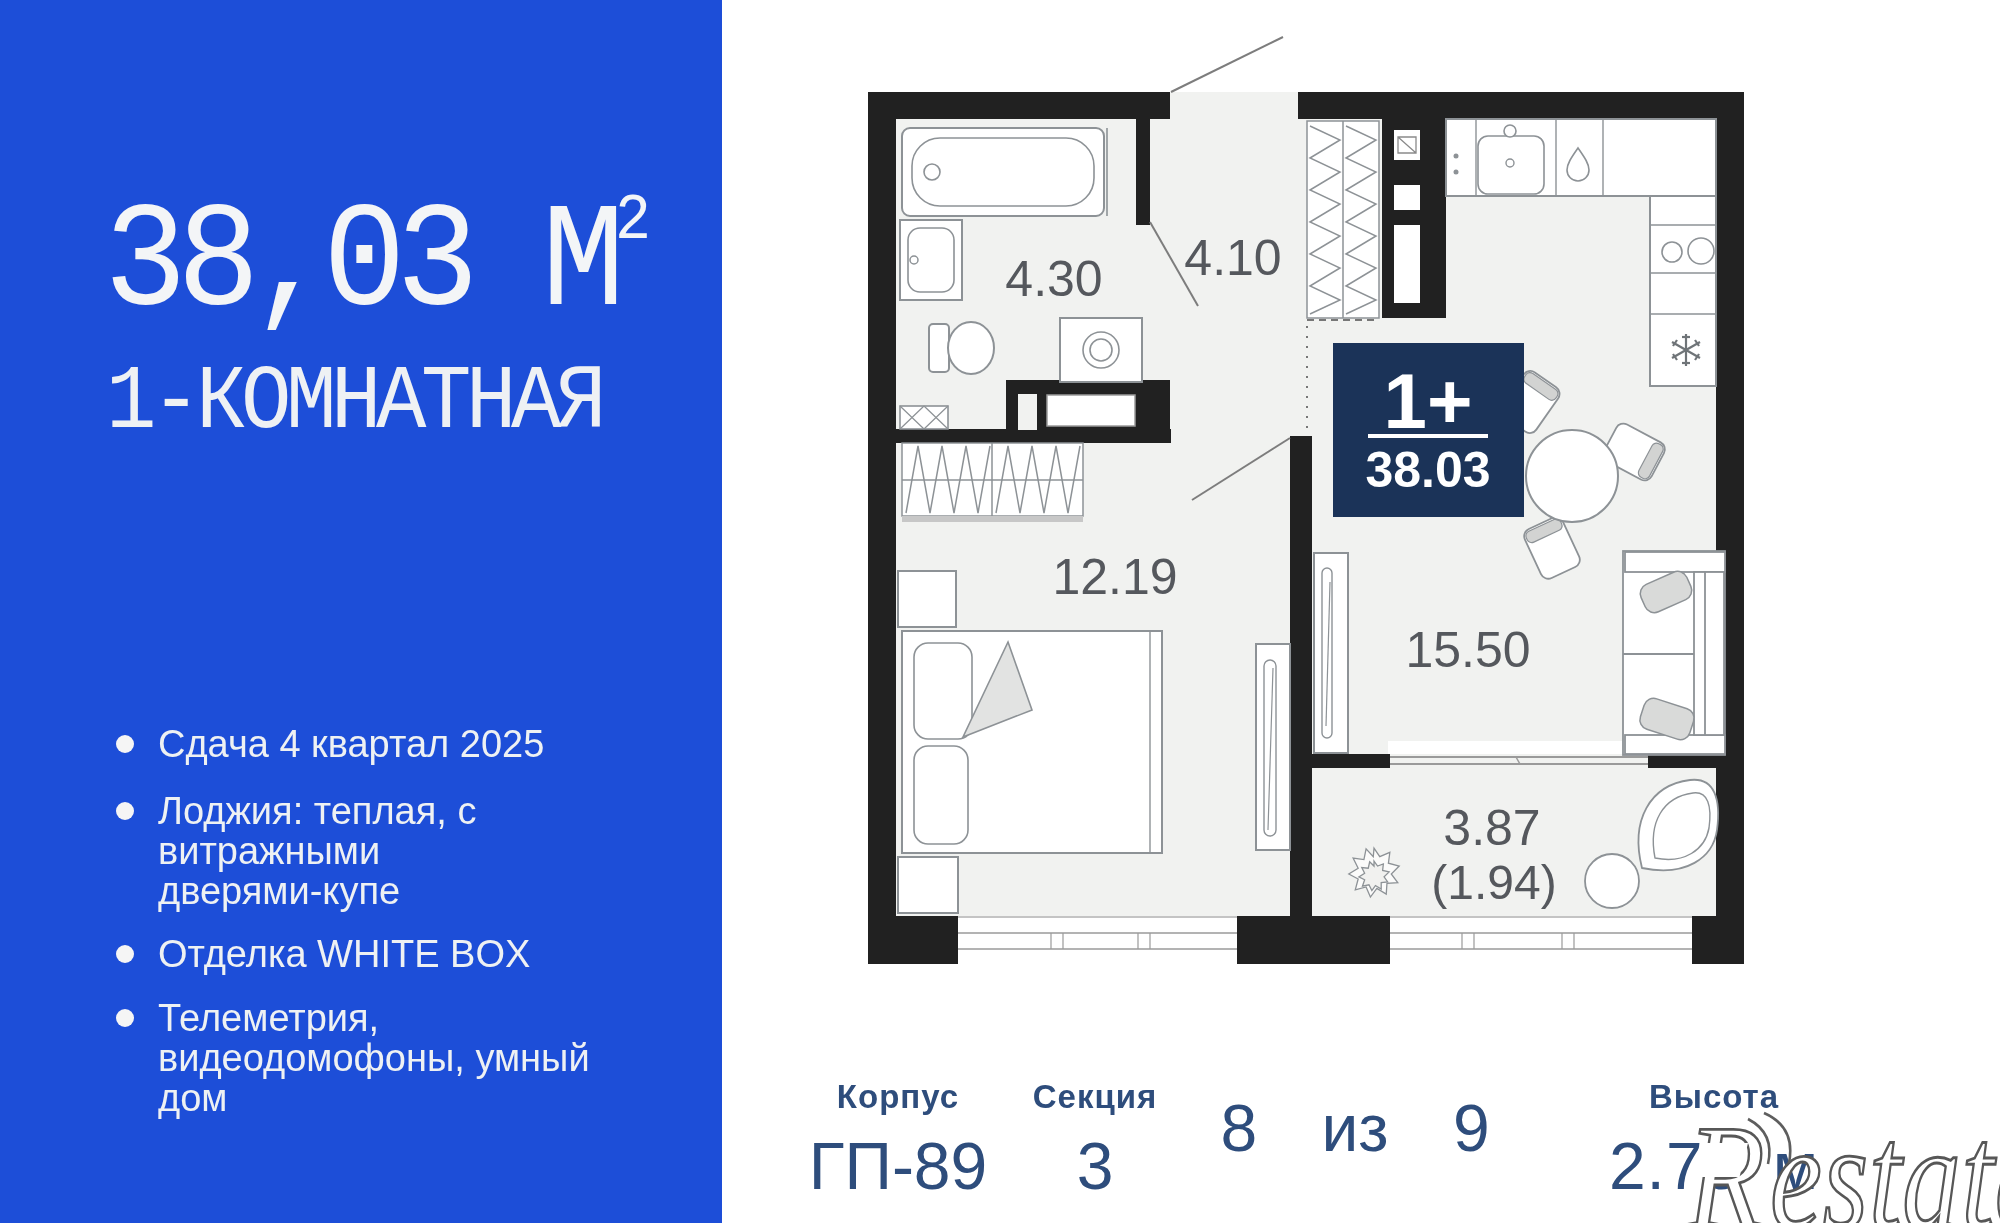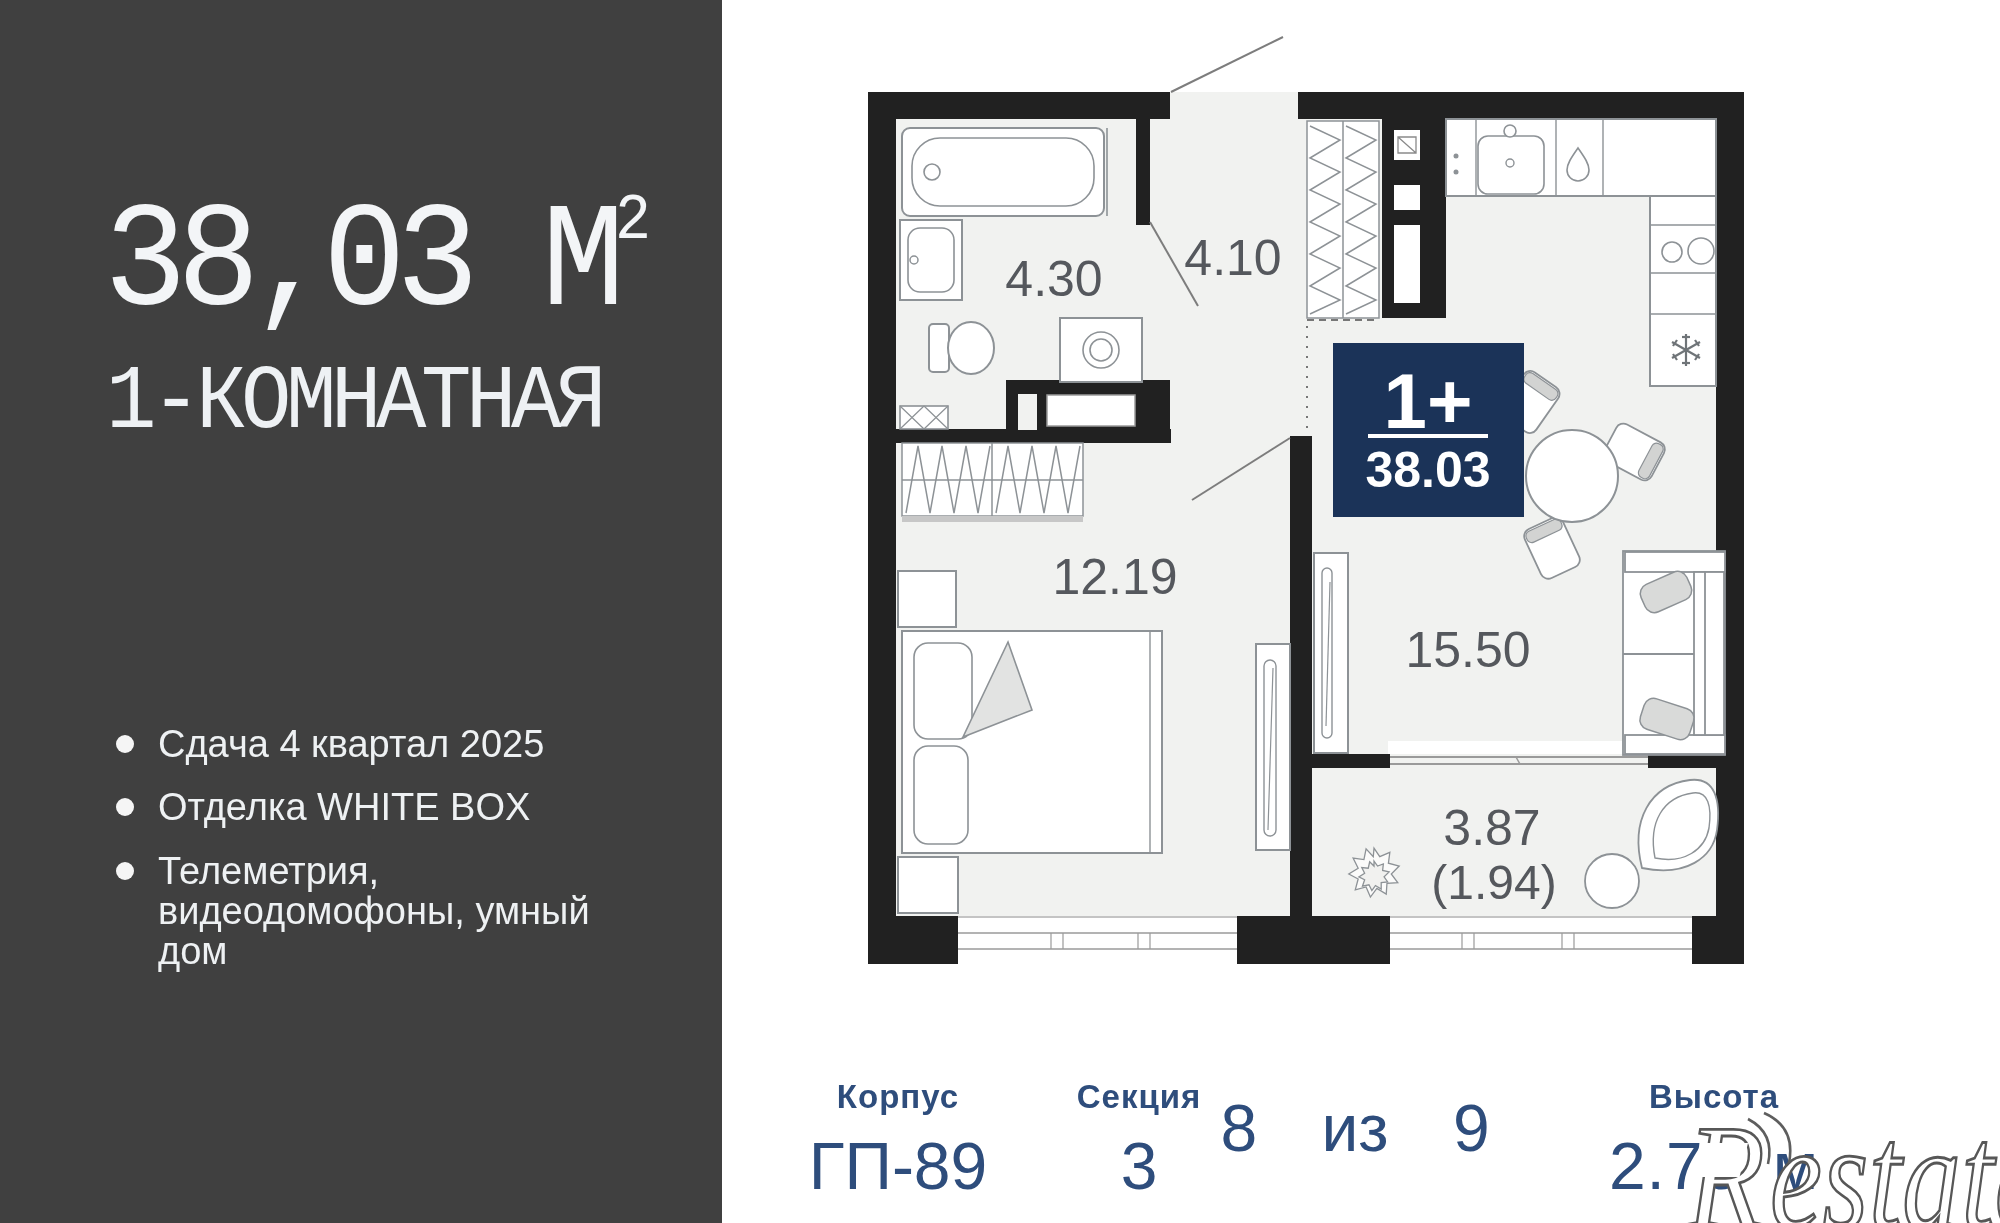--- a/index.html
+++ b/index.html
@@ -1,19 +1,19 @@
 <!DOCTYPE html>
 <html><head>
 <meta charset="utf-8">
 <style>
   html,body{margin:0;padding:0;}
   body{width:2000px;height:1223px;position:relative;background:#ffffff;overflow:hidden;
        font-family:"Liberation Sans", sans-serif;}
   .abs{position:absolute;}
-  #sidebar{left:0;top:0;width:722px;height:1223px;background:#404040;z-index:1;}
+  #sidebar{left:0;top:0;width:722px;height:1223px;background:#1d4ed8;z-index:1;}
   #big{position:absolute;left:104px;top:190px;font-family:"Liberation Mono",monospace;
        font-size:138px;color:#f3f5f7;white-space:nowrap;letter-spacing:-9.8px;line-height:1;transform:scaleY(1.08);transform-origin:0 0;}
   #big .s2{display:inline-block;font-size:60px;transform:translateY(-62px);letter-spacing:0;}
   #sub{position:absolute;left:106px;top:357px;font-family:"Liberation Mono",monospace;
        font-size:84px;color:#eef1f4;white-space:nowrap;letter-spacing:-5.4px;line-height:1;transform:scaleY(1.09);transform-origin:0 0;}
   #feat{position:absolute;left:0;top:724px;width:700px;font-family:Liberation Sans, sans-serif;
         font-size:38px;line-height:40px;color:#eef1f3;}
   #feat ul{margin:0;padding:0;list-style:none;}
   #feat li{position:relative;padding-left:158px;margin-bottom:27px;}
   #feat li::before{content:'';position:absolute;left:116px;top:11px;width:18px;height:18px;
@@ -25,20 +25,21 @@
   #wm{left:0;top:0;z-index:5;}
 </style>
 </head>
 <body>
   <div id="sidebar" class="abs">
     <div id="big">38,03 М<span class="s2">2</span></div>
     <div id="sub">1-КОМНАТНАЯ</div>
     <div id="feat">
       <ul>
       <li>Сдача 4 квартал 2025</li>
+      <li style="margin-top:4px;">Лоджия: теплая, с<br>витражными<br>дверями-купе</li>
       <li style="margin-top:-4px;">Отделка WHITE BOX</li>
       <li style="margin-top:-3px;">Телеметрия,<br>видеодомофоны, умный<br>дом</li>
     </ul>
     </div>
   </div>
 
   <svg id="plan" class="abs" width="2000" height="1223" viewBox="0 0 2000 1223">
 
     <rect x="868" y="92" width="876" height="872" fill="#f1f2f0"></rect>
 
@@ -231,21 +232,21 @@
       <text x="1428" y="428" font-size="78" font-weight="bold">1+</text>
       <rect x="1368" y="434" width="120" height="4"></rect>
       <text x="1428" y="487" font-size="50" font-weight="bold">38.03</text>
     </g>
   </svg>
 
   <div class="fcell" style="left:898px;top:1078px;">
     <div class="flabel">Корпус</div>
     <div class="fvalue">ГП-89</div>
   </div>
-  <div class="fcell" style="left:1095px;top:1078px;margin-left:44px;">
+  <div class="fcell" style="left:1095px;top:1078px;">
     <div class="flabel">Секция</div>
     <div class="fvalue">3</div>
   </div>
   <div class="fcell" style="left:1337px;top:1078px;">
     <div class="fvalue" style="word-spacing:46px;transform:translateX(18px);">8 из 9</div>
   </div>
   <div class="fcell" style="left:1714px;top:1078px;">
     <div class="flabel">Высота</div>
     <div class="fvalue" style="word-spacing:12px;letter-spacing:1px;">2.75 м</div>
   </div>

